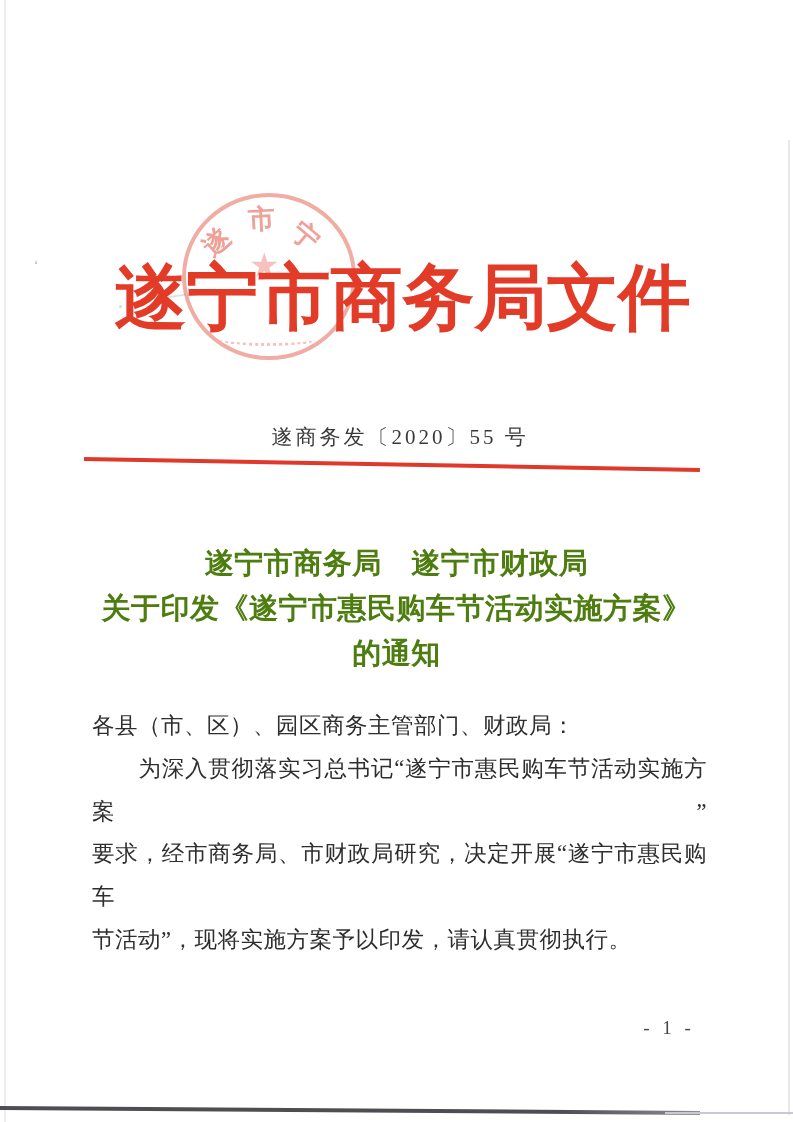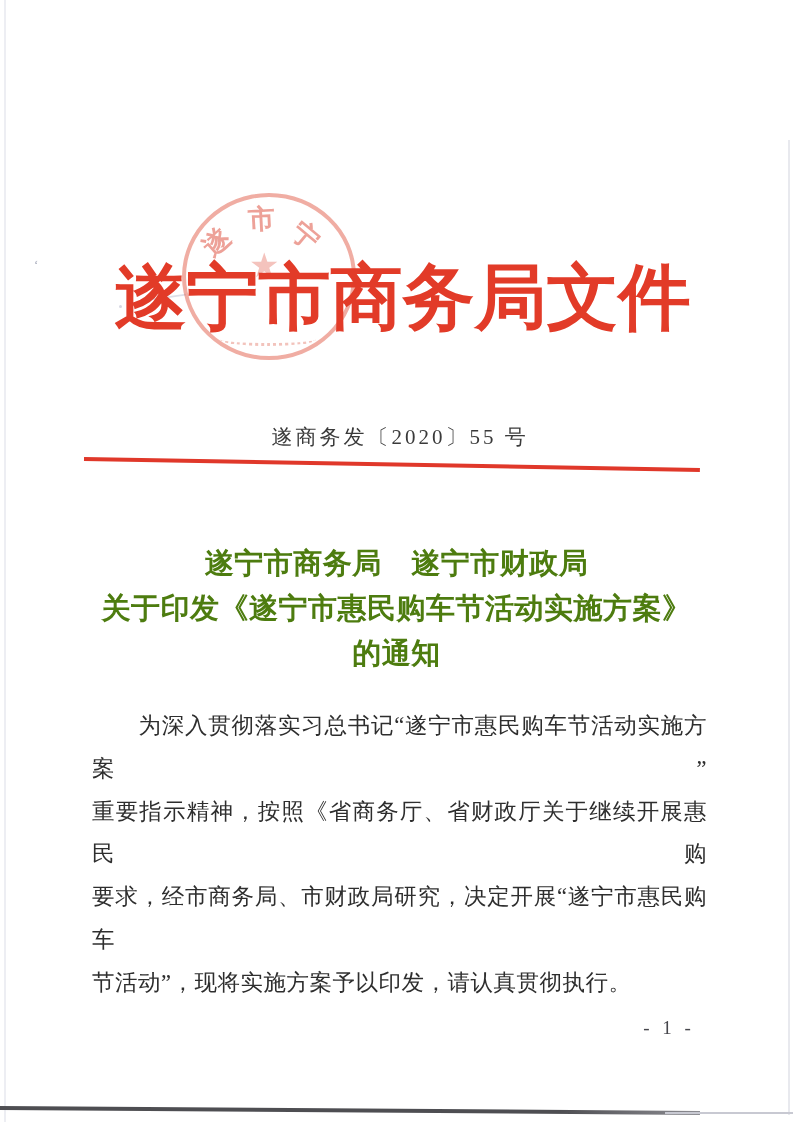--- a/index.html
+++ b/index.html
@@ -133,21 +133,21 @@
 
   <div class="red-rule"></div>
 
   <div class="doc-title">
     <div>遂宁市商务局　遂宁市财政局</div>
     <div>关于印发《遂宁市惠民购车节活动实施方案》</div>
     <div>的通知</div>
   </div>
 
   <div class="doc-body">
+    <div class="line">各县（市、区）、园区商务主管部门、财政局：</div>
     <div class="line j">　　为深入贯彻落实习总书记“遂宁市惠民购车节活动实施方案”</div>
-    <div class="line j">重要指示精神，按照《省商务厅、省财政厅关于继续开展惠民购</div>
     <div class="line j">要求，经市商务局、市财政局研究，决定开展“遂宁市惠民购车</div>
     <div class="line">节活动”，现将实施方案予以印发，请认真贯彻执行。</div>
   </div>
 
   <div class="page-number">- 1 -</div>
 
 </div>
 
 </body></html>

